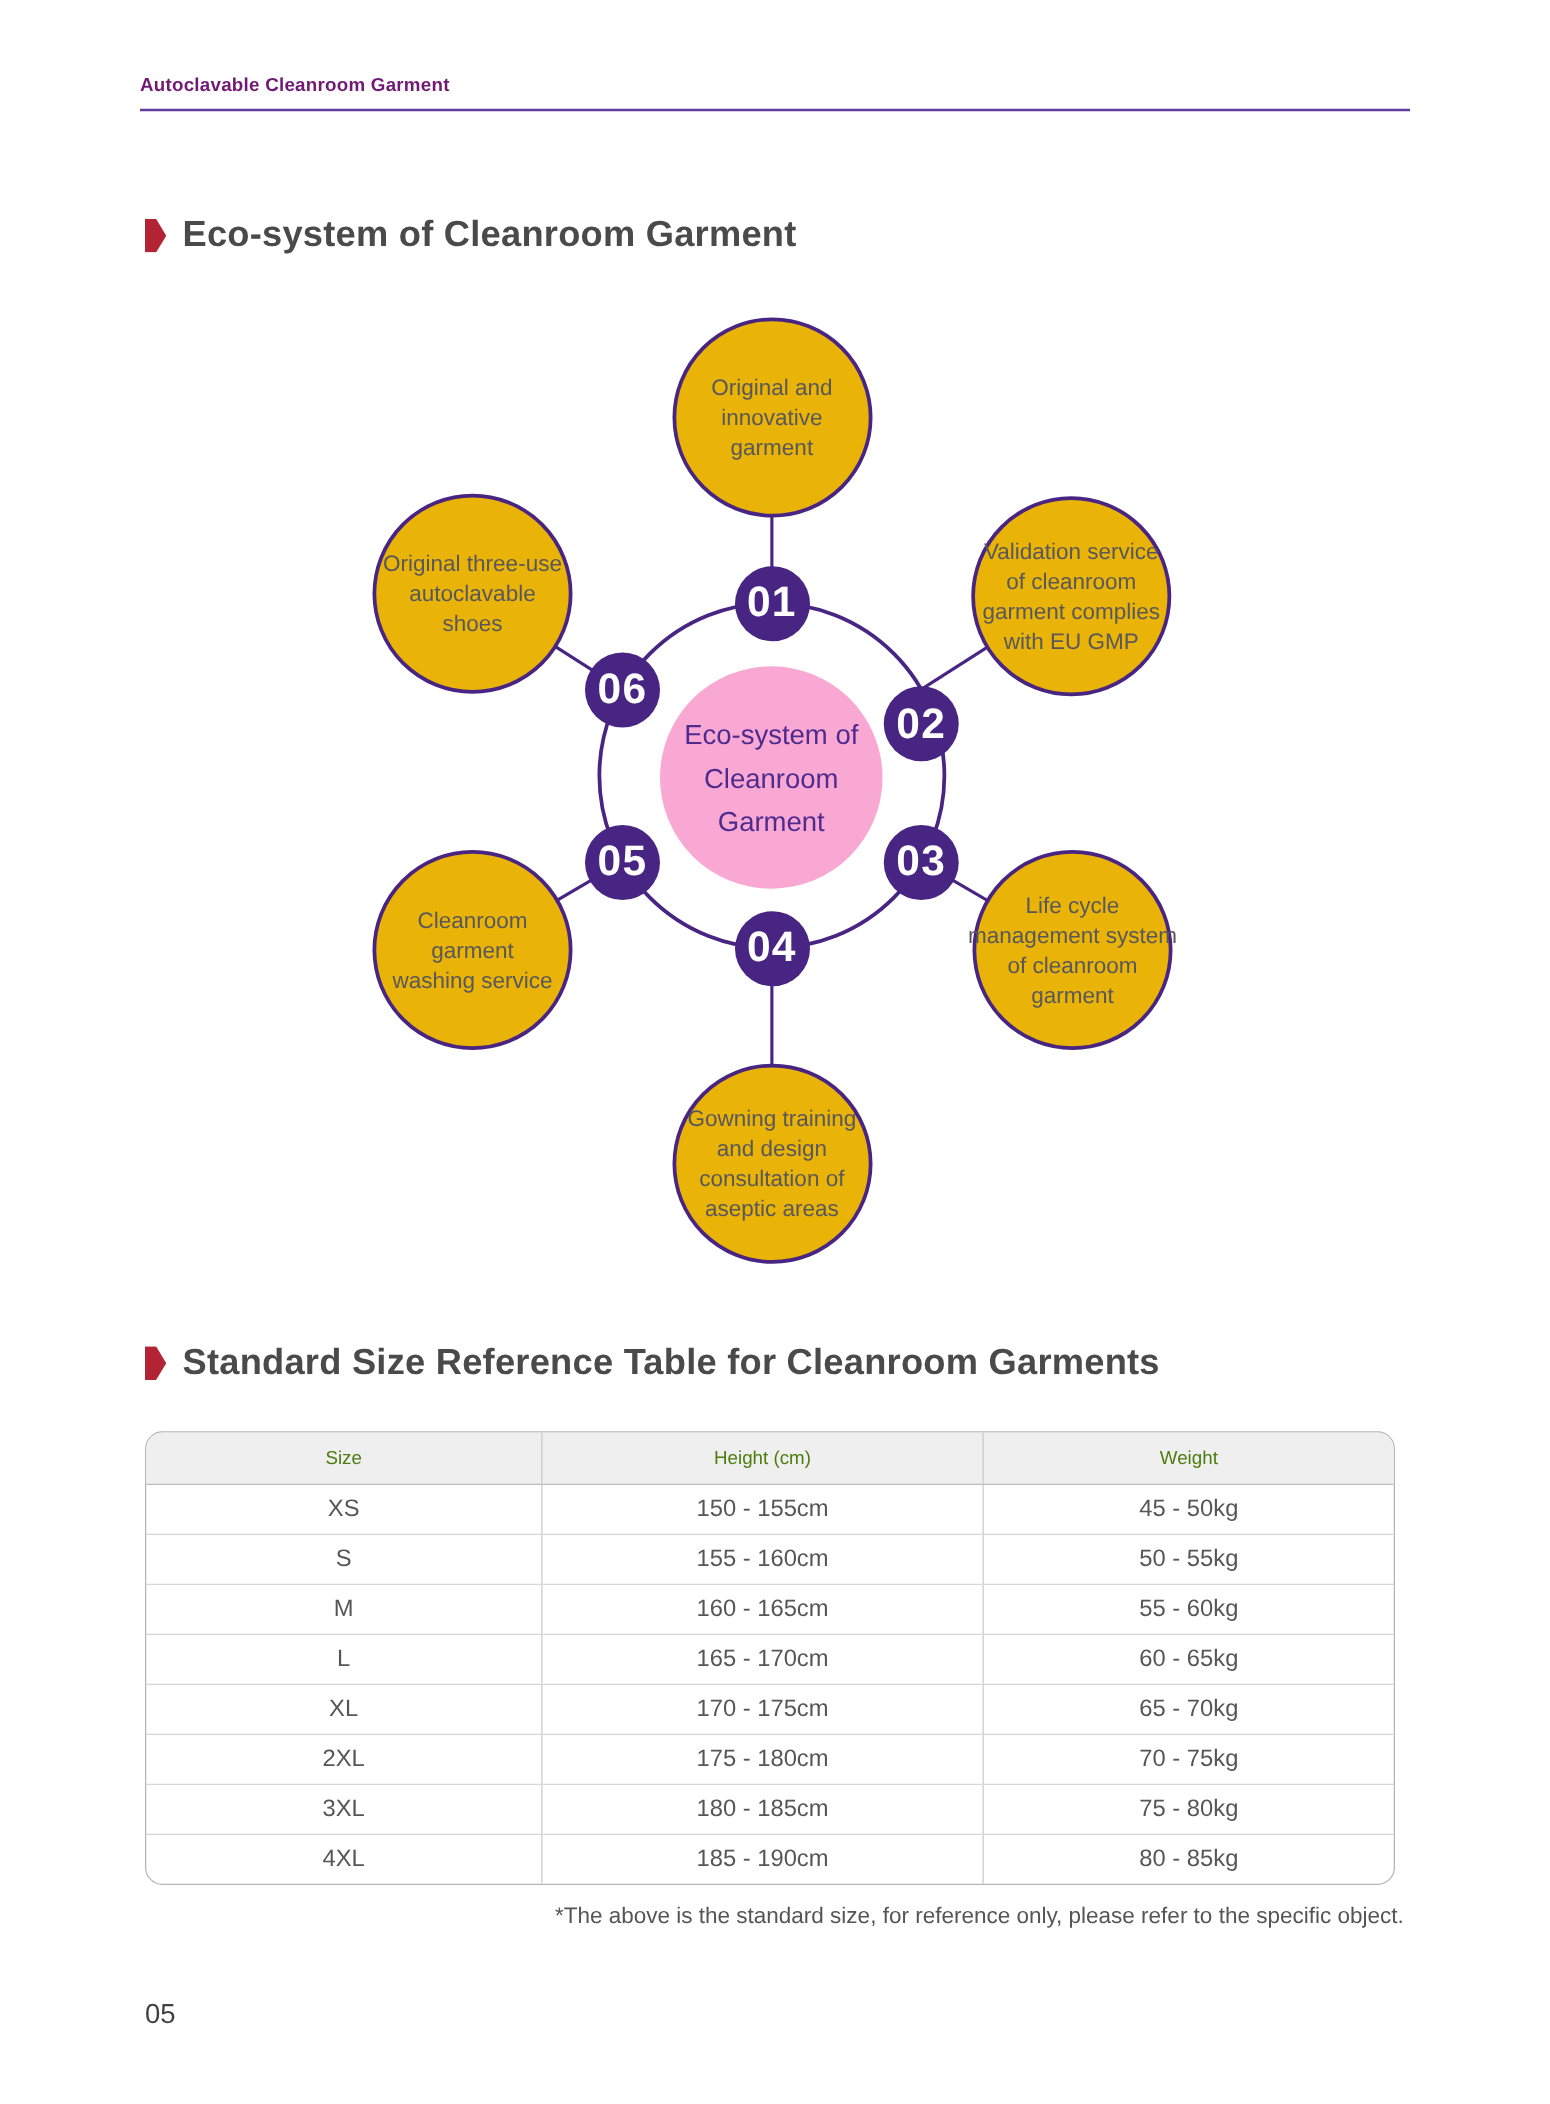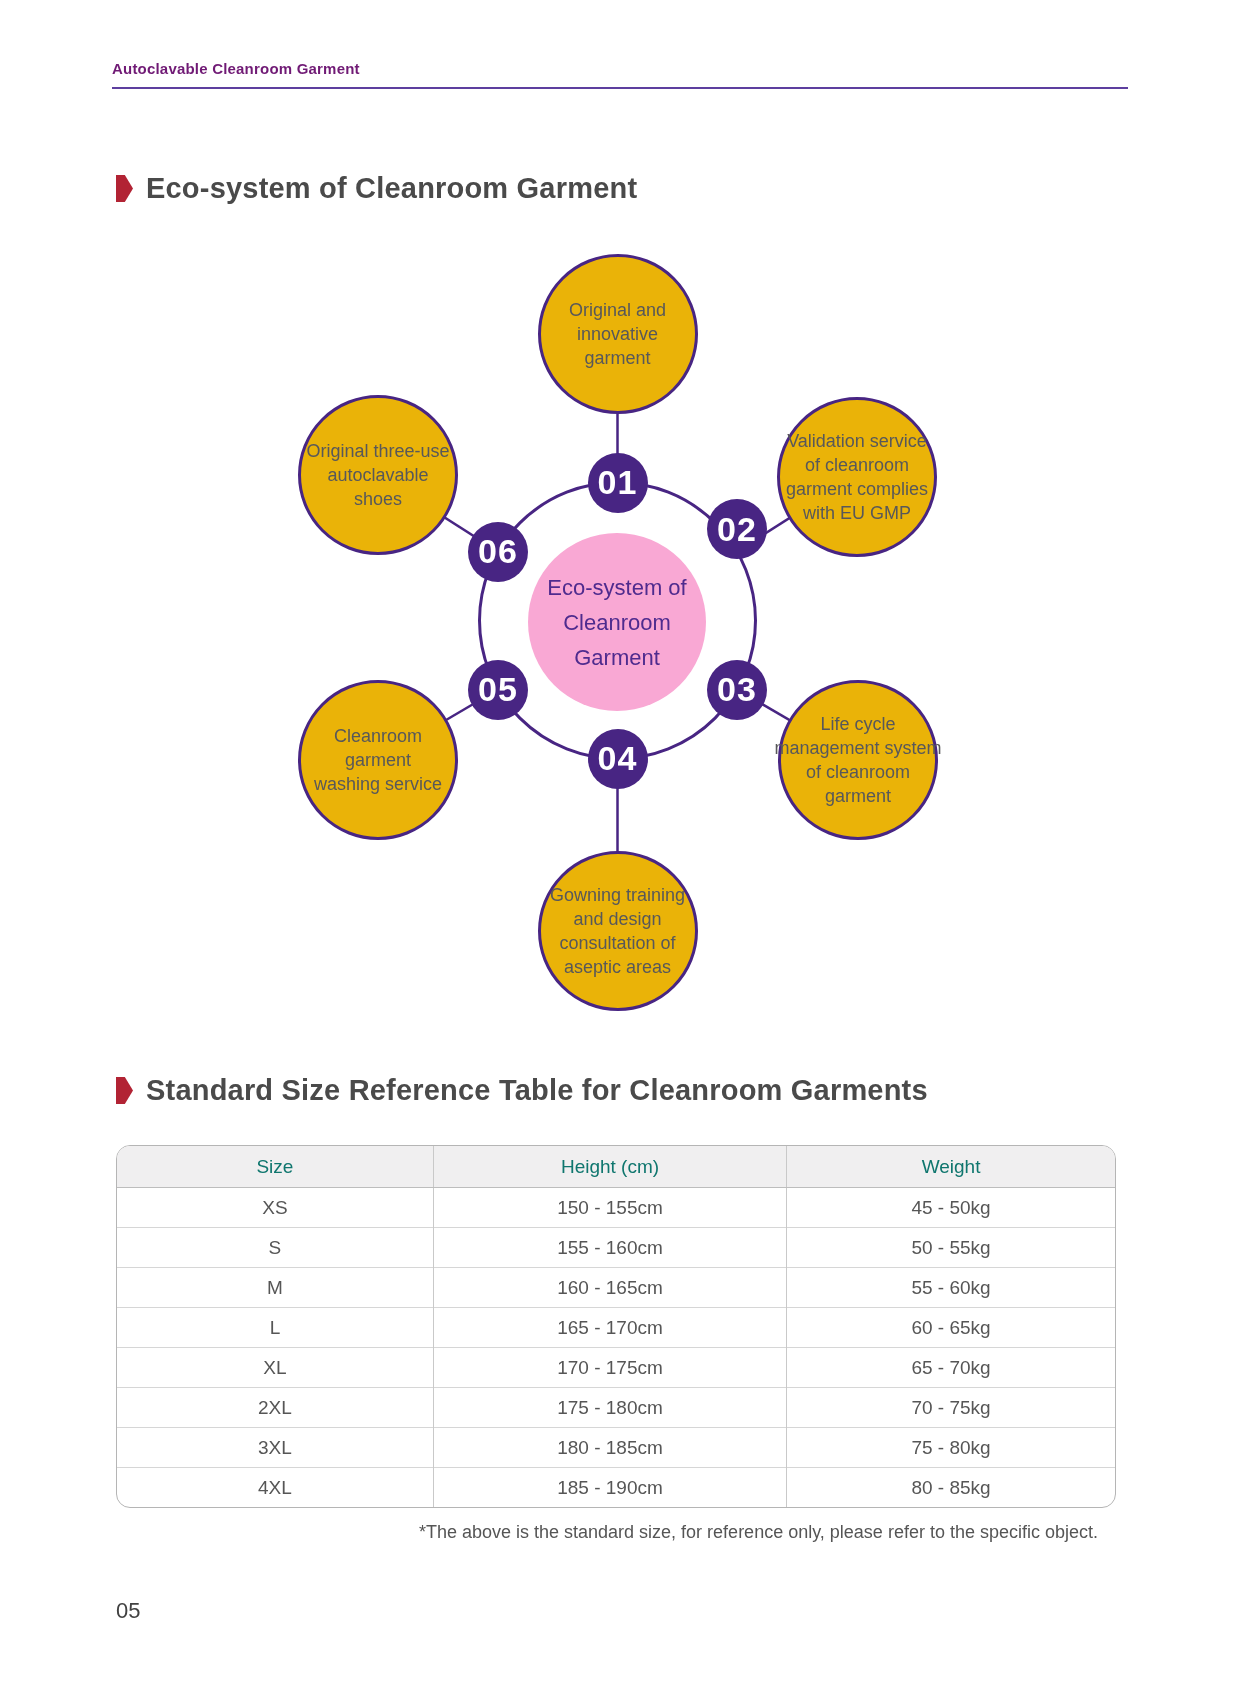--- a/index.html
+++ b/index.html
@@ -50,32 +50,32 @@
   }
 
   
   .size-table-wrap {
     position:absolute; left:116px; top:1145px; width:998px;
     border:1px solid #b5b5b5; border-radius:14px; overflow:hidden;
     background:#ffffff;
   }
   table.size-table { width:100%; border-collapse:collapse; table-layout:fixed; }
   table.size-table th {
-    height:39px; background:#f0eff0; font-size:19px; font-weight:normal; color:#0f766e;
+    height:39px; background:#f0eff0; font-size:15px; font-weight:normal; color:#4d7c0f;
     border-bottom:1px solid #bdbdbd; text-align:center;
   }
   table.size-table td {
     height:37px; font-size:19px; color:#565656; text-align:center;
     border-top:1px solid #d6d6d6;
   }
   table.size-table th + th, table.size-table td + td { border-left:1px solid #c9c9c9; }
   table.size-table tr:first-child td { border-top:none; }
 
   .footnote {
-    position:absolute; left:100px; top:1522px; width:998px;
+    position:absolute; left:125px; top:1522px; width:998px;
     text-align:right; font-size:18px; color:#555555;
   }
   .page-number {
     position:absolute; left:116px; top:1598px;
     font-size:22px; color:#414141;
   }
 </style>
 </head>
 <body>
 
@@ -113,21 +113,21 @@
         <div class="bubble-line">innovative</div>
         <div class="bubble-line">garment</div>
       </div>
       <div class="num-node" style="left: 587.5px; top: 452.5px; width: 60px; height: 60px;">01</div>
       <div class="bubble" style="left: 777px; top: 397px; width: 154px; height: 154px;">
         <div class="bubble-line">Validation service</div>
         <div class="bubble-line">of cleanroom</div>
         <div class="bubble-line">garment complies</div>
         <div class="bubble-line">with EU GMP</div>
       </div>
-      <div class="num-node" style="left: 707px; top: 499px; width: 60px; height: 60px;">02</div>
+      <div class="num-node" style="left: 707px; top: 549px; width: 60px; height: 60px;">02</div>
       <div class="bubble" style="left: 778px; top: 680px; width: 154px; height: 154px;">
         <div class="bubble-line">Life cycle</div>
         <div class="bubble-line">management system</div>
         <div class="bubble-line">of cleanroom</div>
         <div class="bubble-line">garment</div>
       </div>
       <div class="num-node" style="left: 707px; top: 659.5px; width: 60px; height: 60px;">03</div>
       <div class="bubble" style="left: 537.5px; top: 851px; width: 154px; height: 154px;">
         <div class="bubble-line">Gowning training</div>
         <div class="bubble-line">and design</div>

